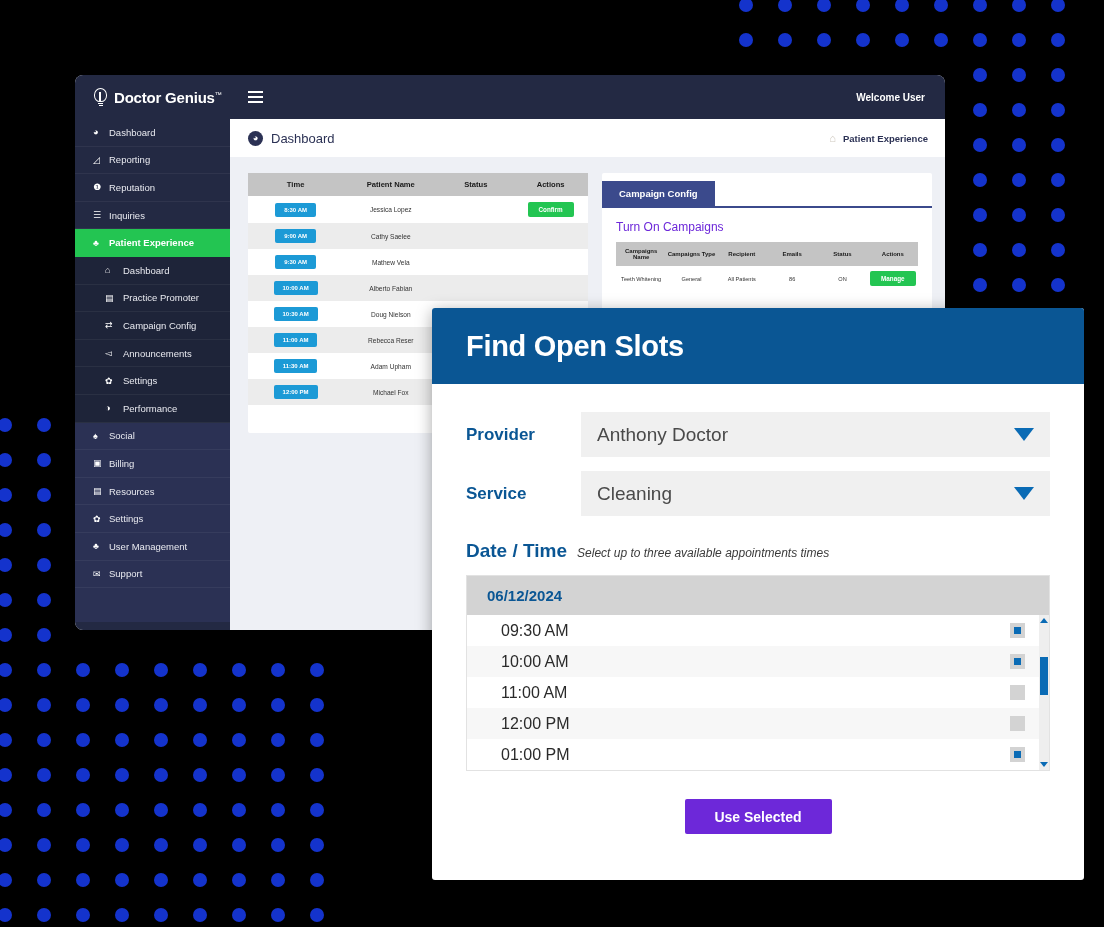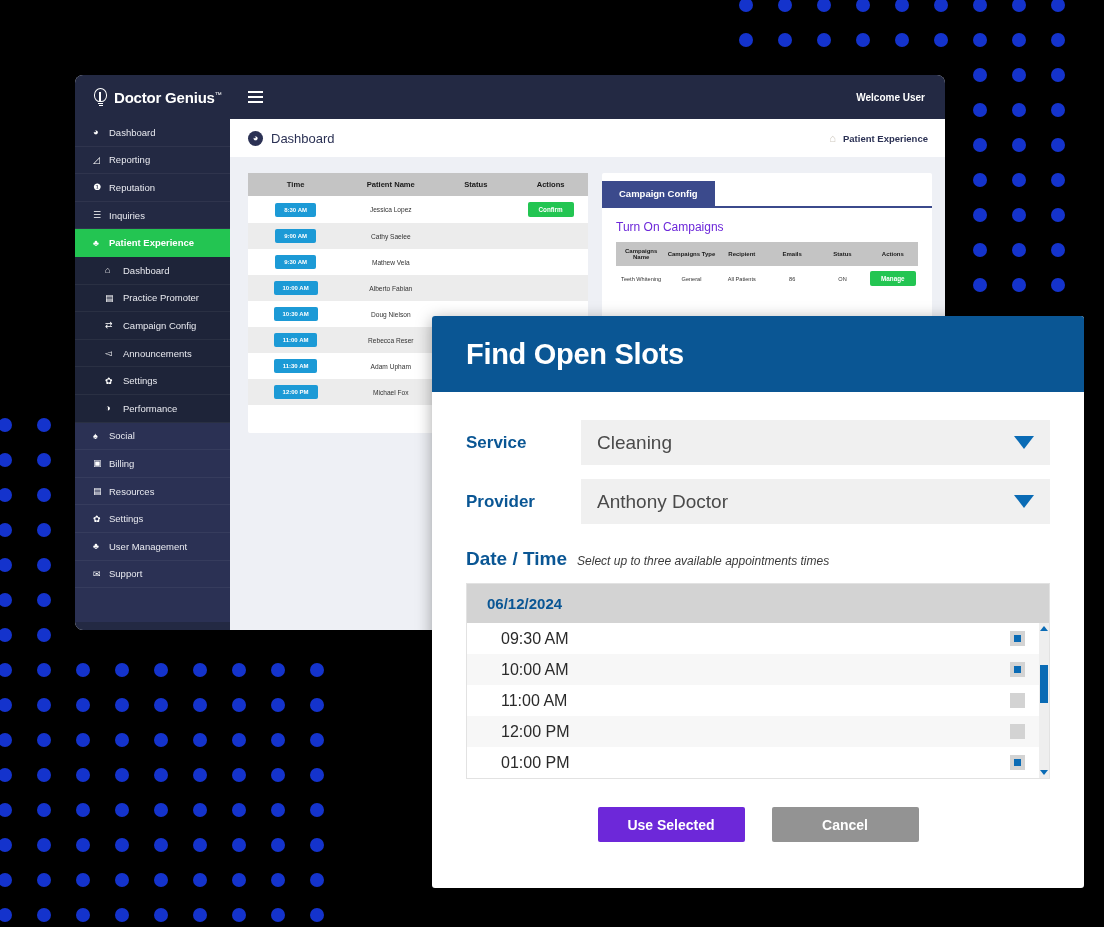--- a/index.html
+++ b/index.html
@@ -72,21 +72,21 @@
   .chip{display:inline-block;background:#1c9ad6;color:#fff;font-size:6px;font-weight:bold;
         padding:4px 9px;border-radius:2px;}
   .greenbtn{display:inline-block;background:#23c552;color:#fff;font-size:6.3px;font-weight:bold;
             padding:4px 11px;border-radius:2px;}
   .pager{text-align:right;font-size:6.6px;color:#555;padding:9px 16px 12px 0;}
   .cardtitle{font-size:12px;color:#6d28d9;padding:12px 14px 8px 14px;}
   .tbl.small th{font-size:6px;padding:6px 0;}
   .tbl.small td{font-size:5.6px;padding:5px 0;}
 
   
-  #modal{position:absolute;left:432px;top:316px;width:652px;height:572px;background:#fff;
+  #modal{position:absolute;left:432px;top:308px;width:652px;height:572px;background:#fff;
          z-index:3;border-radius:3px;box-shadow:0 3px 16px rgba(0,0,0,.35);overflow:hidden;}
   .mhead{height:76px;background:#0a5694;display:flex;align-items:center;padding-left:34px;}
   .mtitle{color:#fff;font-size:29px;font-weight:bold;letter-spacing:-.3px;}
   .mbody{padding:28px 34px 0 34px;}
   .frow{display:flex;align-items:center;margin-bottom:14px;}
   .flab{width:115px;flex:none;color:#0a5694;font-size:17px;font-weight:bold;}
   .fsel{flex:1;height:45px;background:#f0f0f0;display:flex;align-items:center;
         padding:0 16px;box-sizing:border-box;justify-content:space-between;}
   .fsel span.v{font-size:19px;color:#4a4a4a;}
   .caret{width:0;height:0;border-left:10px solid transparent;border-right:10px solid transparent;
@@ -465,30 +465,30 @@
     </div>
   </div>
 </div>
 
 <div id="modal">
   <div class="mhead">
     <div class="mtitle">Find Open Slots</div>
   </div>
   <div class="mbody">
     <div class="frow">
+      <div class="flab">Provider</div>
+      <div class="fsel">
+        <span class="v">Anthony Doctor</span>
+        <span class="caret"></span>
+      </div>
+    </div>
+    <div class="frow">
       <div class="flab">Service</div>
       <div class="fsel">
         <span class="v">Cleaning</span>
-        <span class="caret"></span>
-      </div>
-    </div>
-    <div class="frow">
-      <div class="flab">Provider</div>
-      <div class="fsel">
-        <span class="v">Anthony Doctor</span>
         <span class="caret"></span>
       </div>
     </div>
 
     <div class="dtrow">
       <div class="dtlab">Date / Time</div>
       <div class="dthint">Select up to three available appointments times</div>
     </div>
 
     <div class="slotbox">
@@ -525,16 +525,15 @@
         <div class="scroll">
           <div class="up"></div>
           <div class="thumb"></div>
           <div class="dn"></div>
         </div>
       </div>
     </div>
 
     <div class="mfoot">
       <button class="btn use">Use Selected</button>
-      <button class="btn cancel">Cancel</button>
     </div>
   </div>
 </div>
 
 </body></html>

